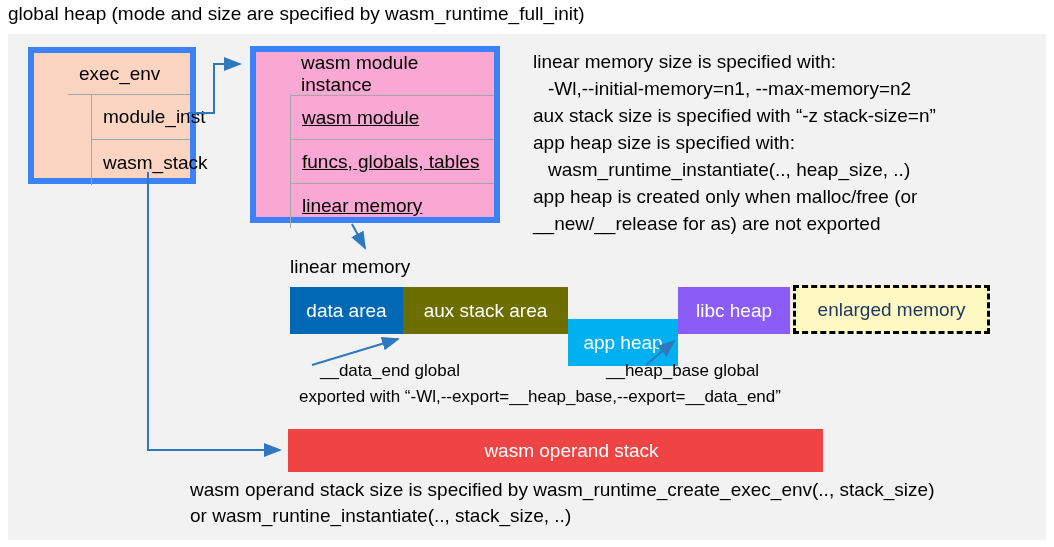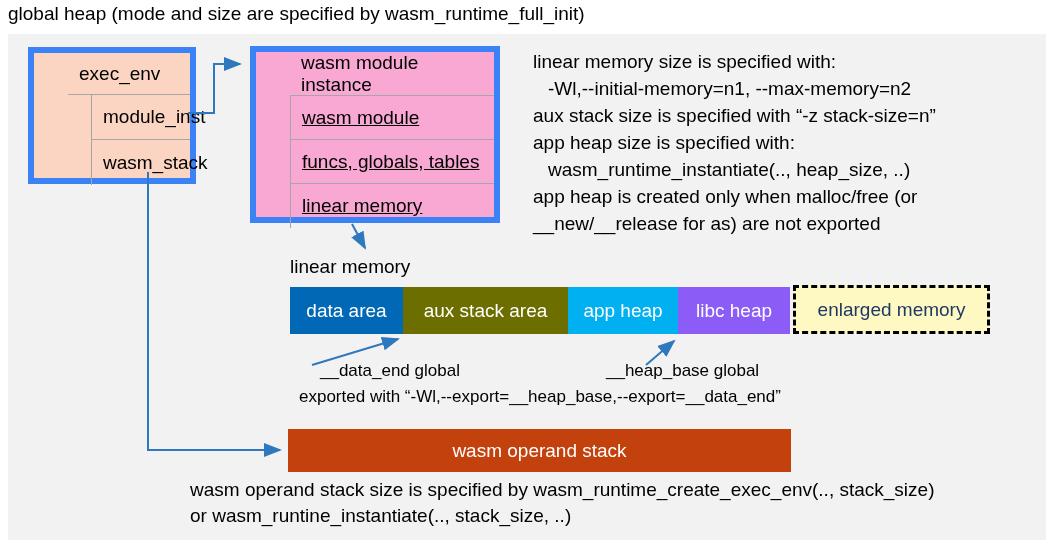--- a/index.html
+++ b/index.html
@@ -31,21 +31,21 @@
   #info{left:533px;top:48px;width:516px;font-size:19px;line-height:27px;}
   #info .line{white-space:nowrap;}
   #info .indent{padding-left:15px;}
 
   
   #lm-label{left:290px;top:256px;font-size:19px;}
   .seg{top:287px;height:47px;display:flex;align-items:center;justify-content:center;
        color:#fff;font-size:19px;white-space:nowrap;}
   #seg-data{left:290px;width:113px;background:#0068b5;}
   #seg-aux{left:403px;width:165px;background:#6c6f00;}
-  #seg-app{left:568px;width:110px;background:#00b0f0;}
+  #seg-app{left:568px;width:110px;background:#00b0f0;margin-top:32px;}
   #seg-libc{left:678px;width:112px;background:#7f2b10;}
   #seg-enlarged{left:793px;top:285px;width:197px;height:49px;background:#fef9c3;
        border:3px dashed #000;box-sizing:border-box;color:#1f3864;
        display:flex;align-items:center;justify-content:center;font-size:19px;}
 
   
   .ann{font-size:17px;white-space:nowrap;}
   #ann-data-end{left:320px;top:361px;}
   #ann-heap-base{left:606px;top:361px;}
   #ann-exported{left:299px;top:387px;}
@@ -99,21 +99,21 @@
   <div id="seg-data" class="abs seg" style="background-color: rgb(0, 104, 181);">data area</div>
   <div id="seg-aux" class="abs seg" style="background-color: rgb(108, 111, 0);">aux stack area</div>
   <div id="seg-app" class="abs seg" style="background-color: rgb(0, 176, 240);">app heap</div>
   <div id="seg-libc" class="abs seg" style="background-color: #8b5cf6;">libc heap</div>
   <div id="seg-enlarged" class="abs">enlarged memory</div>
 
   <div id="ann-data-end" class="abs ann">__data_end global</div>
   <div id="ann-heap-base" class="abs ann">__heap_base global</div>
   <div id="ann-exported" class="abs ann">exported with “-Wl,--export=__heap_base,--export=__data_end”</div>
 
-  <div id="operand-bar" class="abs" style="background-color: #c2410c;">wasm operand stack</div>
+  <div id="operand-bar" class="abs" style="background-color: #ef4444; padding-left: 32px;">wasm operand stack</div>
 
   <div id="footer" class="abs">
     <div class="line">wasm operand stack size is specified by wasm_runtime_create_exec_env(.., stack_size)</div>
     <div class="line">or wasm_runtine_instantiate(.., stack_size, ..)</div>
   </div>
 
   <svg id="arrows" class="abs" width="1054" height="547" xmlns="http://www.w3.org/2000/svg">
     <defs>
       <marker id="arr" markerWidth="10" markerHeight="8" refX="8" refY="3.5" orient="auto">
         <path d="M0,0 L9,3.5 L0,7 Z" fill="#2e78bd"></path>

